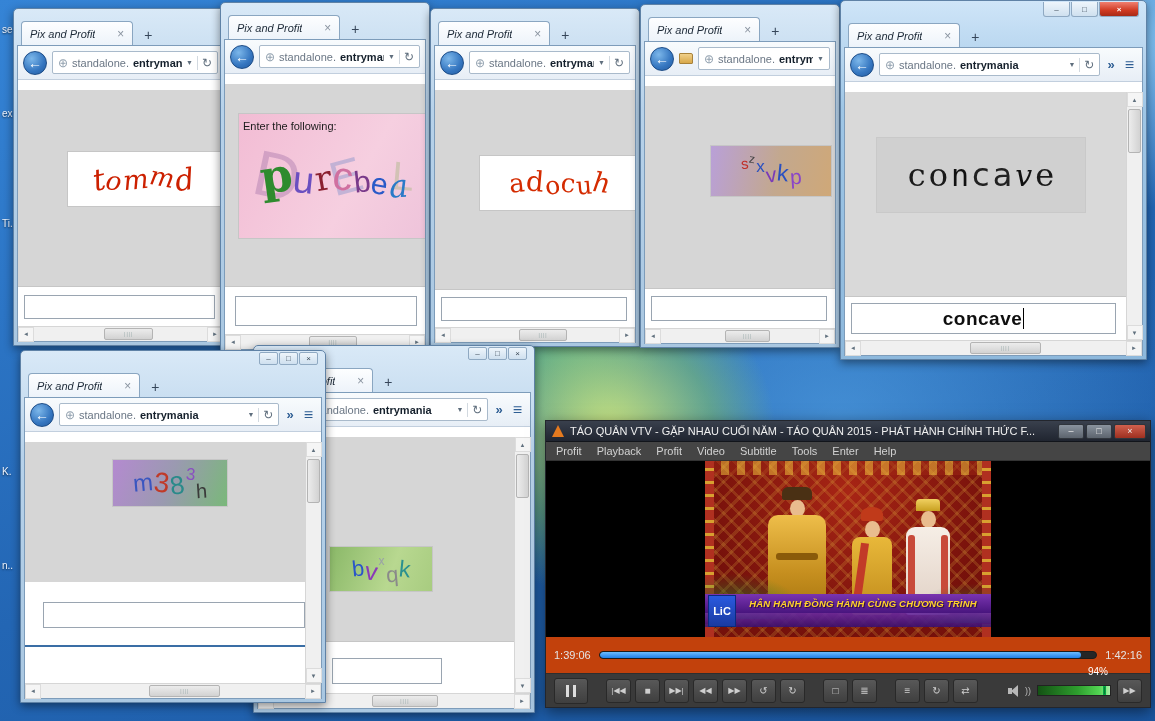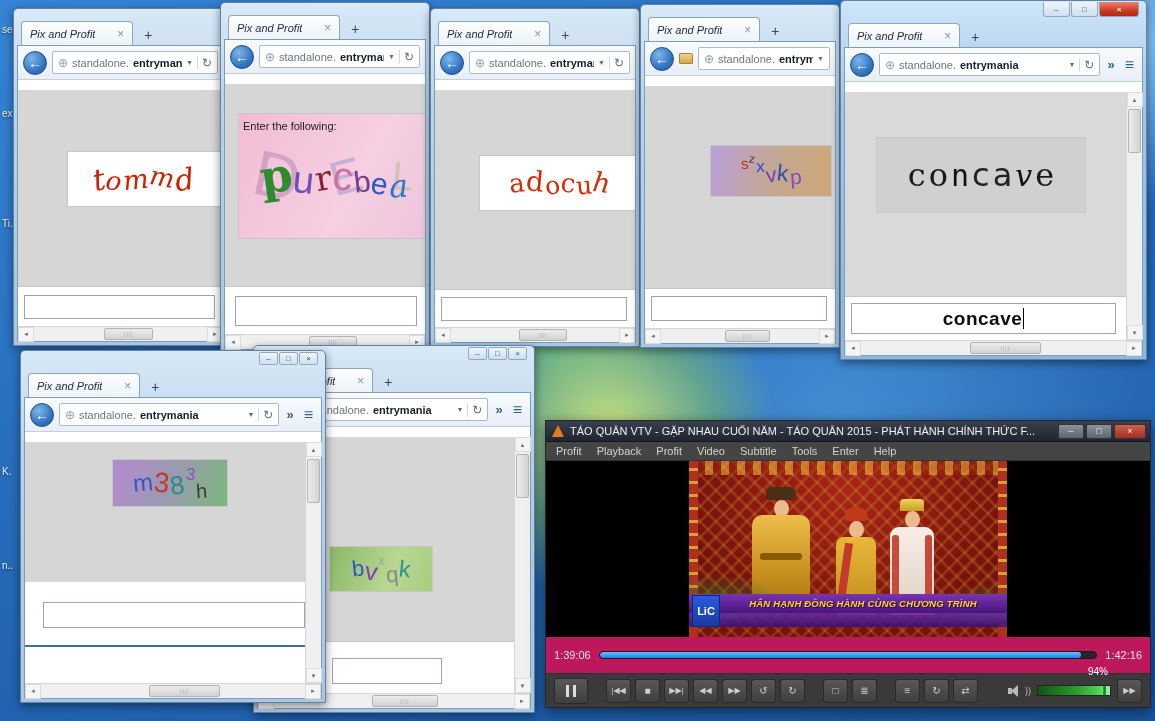--- a/index.html
+++ b/index.html
@@ -119,21 +119,21 @@
     border-bottom:12px solid #e57a1f; flex:none; }
   .vlc-title { flex:1; min-width:0; color:#f0f0f0; font-size:11px; white-space:nowrap; overflow:hidden; text-overflow:ellipsis; }
   .vlc-winbtns { display:flex; gap:2px; flex:none; }
   .vlcb { width:26px; height:15px; display:flex; align-items:center; justify-content:center; font-size:9px; color:#eee;
     background:linear-gradient(#8a939e,#5c646e); border:1px solid #30353c; border-radius:2px; }
   .vlcb-close { width:32px; background:linear-gradient(#d0604e,#9e3020); }
   .vlc-menubar { flex:none; height:19px; display:flex; align-items:center; gap:15px; padding:0 10px;
     background:#454545; border-bottom:1px solid #333; }
   .vmenu { color:#d2d2d2; font-size:11px; }
   .vlc-video { flex:1; min-height:0; background:#000; display:flex; justify-content:center; }
-  .scene { position:relative; width:318px; height:100%; overflow:hidden;
+  .scene { position:relative; width:286px; height:100%; overflow:hidden;
     background:
       repeating-linear-gradient(45deg, rgba(224,172,60,.20) 0 3px, transparent 3px 11px),
       repeating-linear-gradient(-45deg, rgba(224,172,60,.20) 0 3px, transparent 3px 11px),
       radial-gradient(ellipse at 50% 18%, #a82515, #76110b 72%); }
   .scene::before { content:""; position:absolute; top:0; left:0; right:0; height:14px;
     background:repeating-linear-gradient(90deg, rgba(240,190,60,.55) 0 8px, rgba(160,40,20,.45) 8px 16px); }
   .pillar { position:absolute; top:0; bottom:0; width:9px;
     background:repeating-linear-gradient(0deg,#b03020 0 10px,#d8a030 10px 13px); }
   .pl{left:0} .pr{right:0}
   .fig { position:absolute; }
@@ -156,21 +156,21 @@
   .pb{right:-6px;bottom:14px;width:90px;height:40px;background:radial-gradient(ellipse at 70% 100%, rgba(52,130,52,.9), rgba(52,130,52,0) 70%);}
   .banner { position:absolute; left:0; right:0; bottom:24px; height:19px; padding-left:30px;
     display:flex; align-items:center; justify-content:center;
     background:linear-gradient(#7a34b0,#48157e); color:#ffd22a; font-size:9.5px; font-weight:bold; font-style:italic;
     letter-spacing:.2px; text-shadow:1px 1px 1px #2a0a40; white-space:nowrap; overflow:hidden; }
   .subbanner { position:absolute; left:0; right:0; bottom:10px; height:14px;
     background:linear-gradient(rgba(106,42,160,.9),rgba(58,15,112,.9)); }
   .logo { position:absolute; left:3px; bottom:10px; width:28px; height:32px; z-index:2;
     display:flex; align-items:center; justify-content:center;
     background:linear-gradient(#2a5ae0,#1a3aa0); border:1px solid #0a2a80; color:#fff; font-weight:bold; font-size:11px; }
-  .vlc-seek { flex:none; height:19px; display:flex; align-items:center; gap:8px; padding:18px 8px; background:#be185d; }
+  .vlc-seek { flex:none; height:19px; display:flex; align-items:center; gap:8px; padding:18px 8px; background:#c2410c; }
   .vtime { color:#e4e4e4; font-size:11px; flex:none; }
   .seek-track { flex:1; height:8px; background:#262626; border:1px solid #1c1c1c; border-radius:4px; overflow:hidden; }
   .seek-fill { height:100%; background:linear-gradient(#6cbcff,#1f7fe8); border-radius:4px; }
   .vlc-controls { flex:none; height:34px; display:flex; align-items:center; gap:4px; padding:0 8px; background:#3a3a3a; border-top:1px solid #2e2e2e; }
   .cbtn { min-width:25px; height:24px; display:flex; align-items:center; justify-content:center; padding:0 3px;
     background:linear-gradient(#585858,#3f3f3f); border:1px solid #292929; border-radius:3px;
     color:#cfcfcf; font-size:10px; line-height:1; }
   .cbtn.small { font-size:8px; }
   .cbtn-pause { min-width:34px; height:26px; }
   .icon-pause { width:10px; height:12px; border-left:3px solid #ddd; border-right:3px solid #ddd; }

